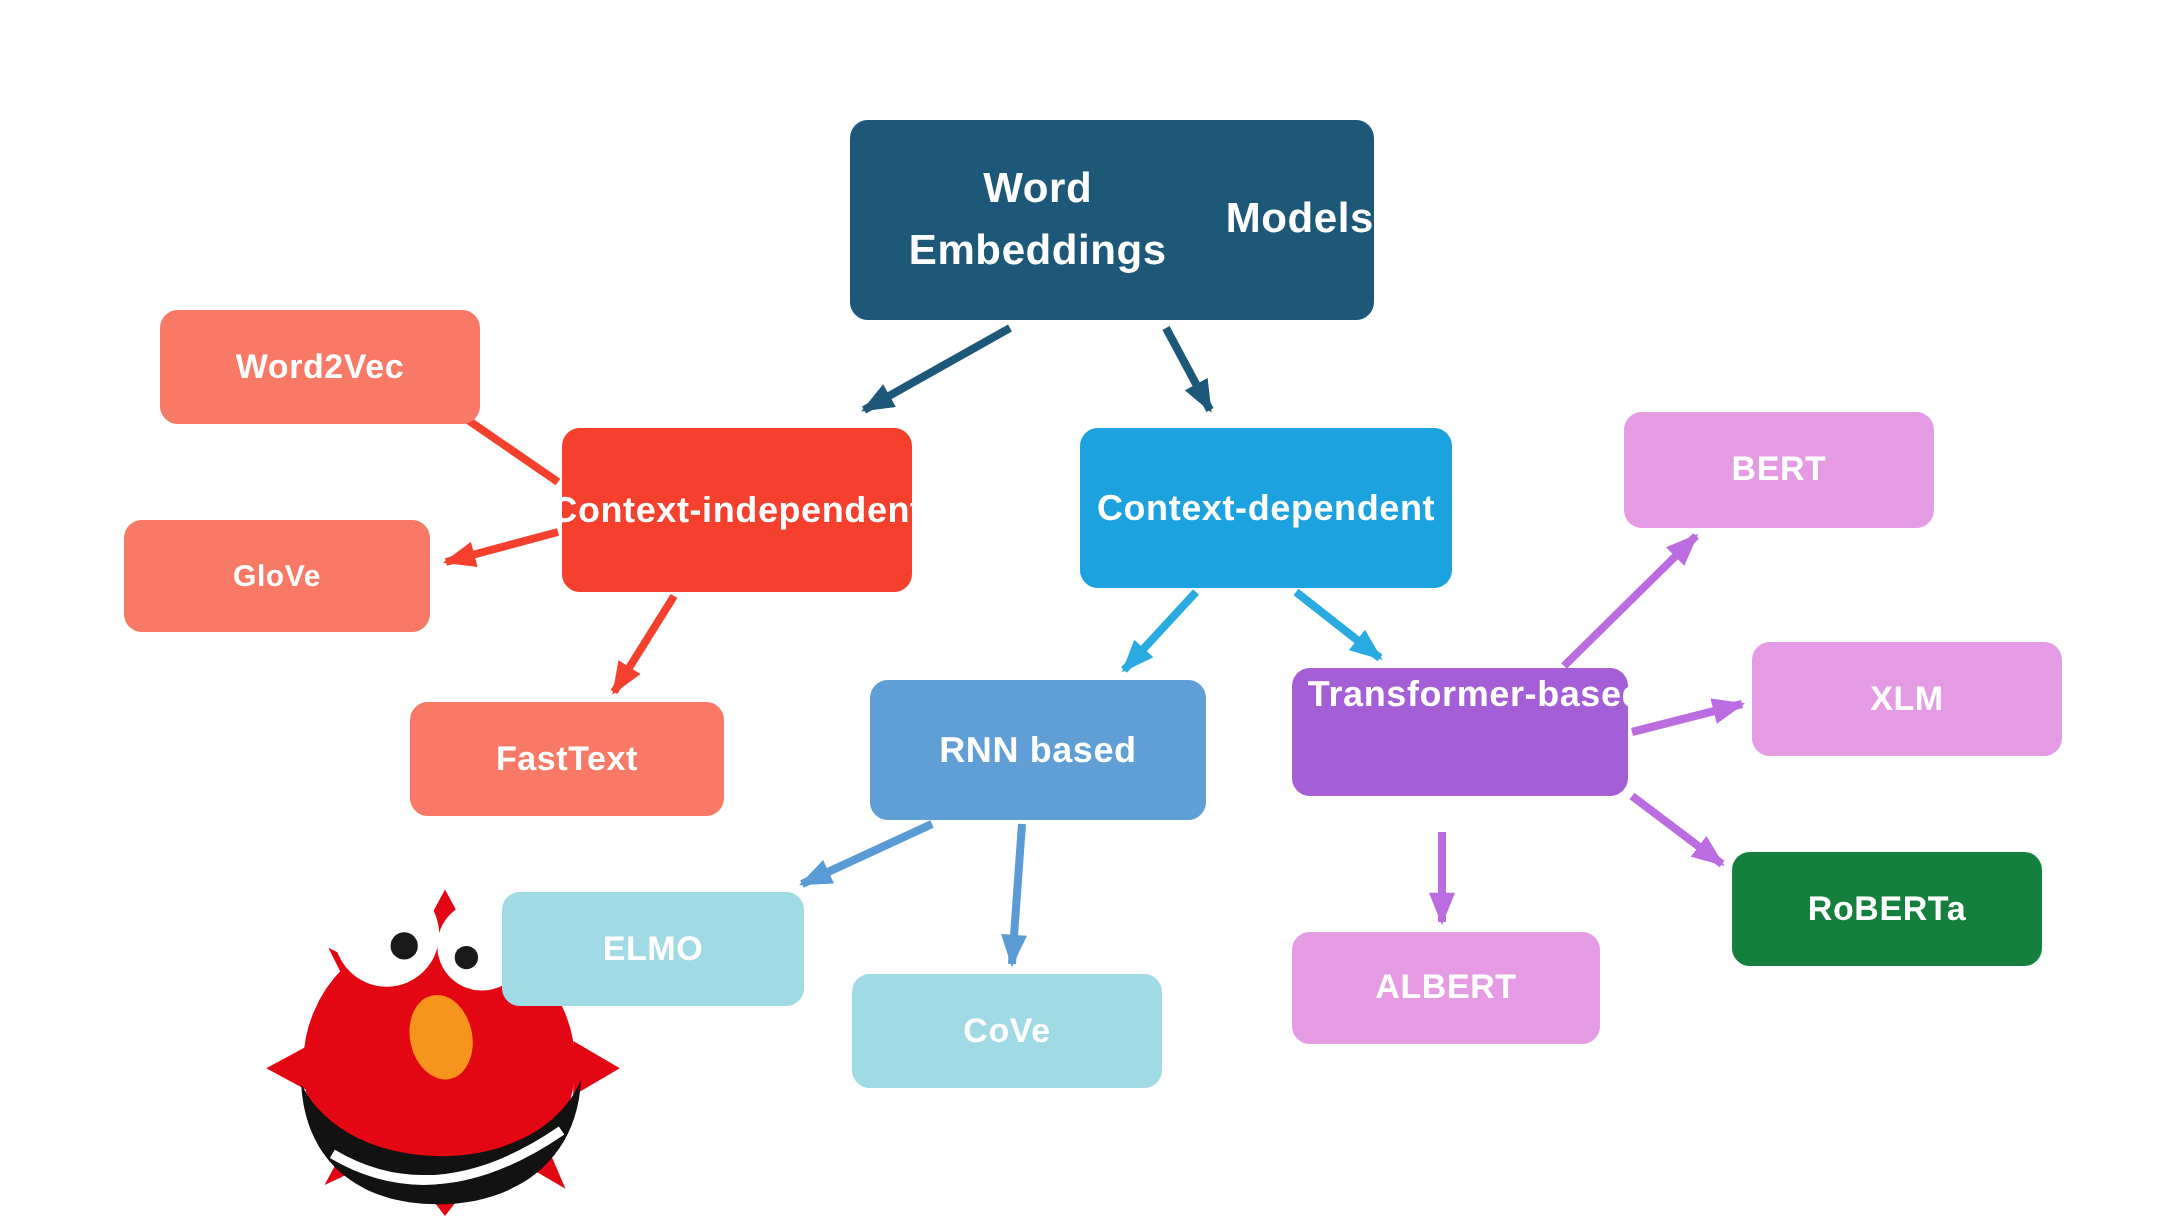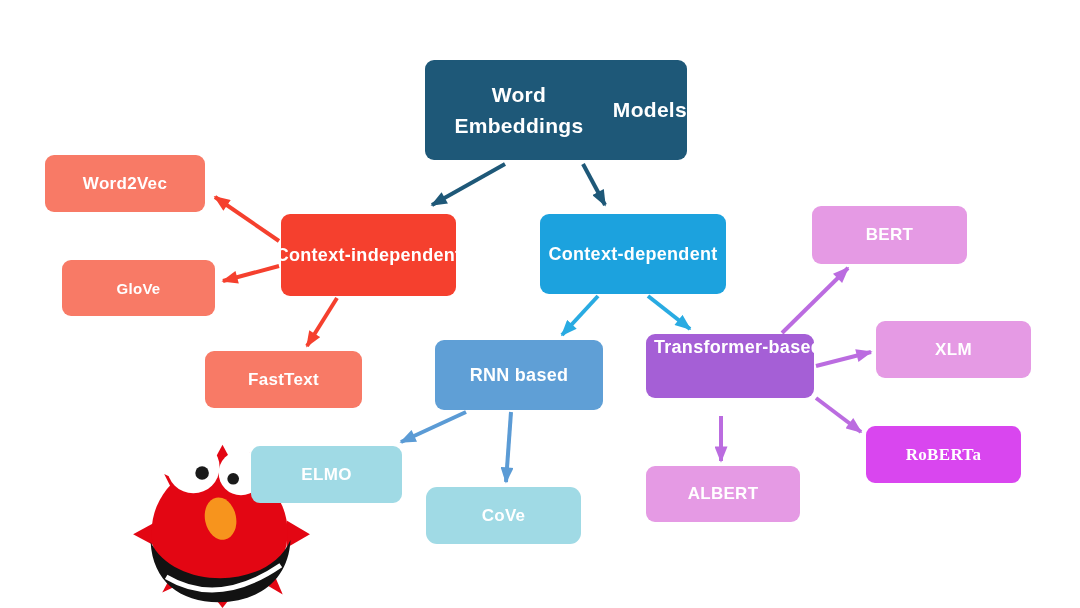--- a/index.html
+++ b/index.html
@@ -82,21 +82,21 @@
   <div class="node n-ci" style="background: rgb(245, 64, 46);">
     <span>Context-</span>
     <span>independent</span>
   </div>
 
   <div class="node n-cd" style="background: rgb(28, 162, 222);">
     <span>Context-</span>
     <span>dependent</span>
   </div>
 
-  <div class="node n-word2vec" style="background: rgb(248, 122, 102);">
+  <div class="node n-word2vec" style="background: rgb(248, 122, 102); margin-left: 35px;">
     <span>Word2Vec</span>
   </div>
 
   <div class="node n-glove" style="background: rgb(248, 122, 102);">
     <span>GloVe</span>
   </div>
 
   <div class="node n-fasttext" style="background: rgb(248, 122, 102);">
     <span>FastText</span>
   </div>
@@ -111,33 +111,33 @@
   </div>
 
   <div class="node n-bert" style="background: rgb(229, 154, 228);">
     <span>BERT</span>
   </div>
 
   <div class="node n-xlm" style="background: rgb(229, 154, 228);">
     <span>XLM</span>
   </div>
 
-  <div class="node n-roberta" style="background: #d946ef; font-family: Liberation Serif, serif;">
+  <div class="node n-roberta" style="background: #15803d;">
     <span>RoBERTa</span>
   </div>
 
   <div class="node n-albert" style="background: rgb(229, 154, 228);">
     <span>ALBERT</span>
   </div>
 
   <div class="node n-elmo" style="background: rgb(160, 218, 229);">
     <span>ELMO</span>
   </div>
 
-  <div class="node n-cove" style="background: rgb(160, 218, 229); border-radius: 11px;">
+  <div class="node n-cove" style="background: rgb(160, 218, 229);">
     <span>CoVe</span>
   </div>
 
   <svg class="mascot" viewBox="0 0 200 176">
     <g fill="#e30613">
       <polygon points="100,8 86,34 114,34"></polygon>
       <polygon points="158,38 136,52 150,66"></polygon>
       <polygon points="190,100 166,86 166,114"></polygon>
       <polygon points="162,162 138,148 150,134"></polygon>
       <polygon points="100,176 86,158 114,158"></polygon>

